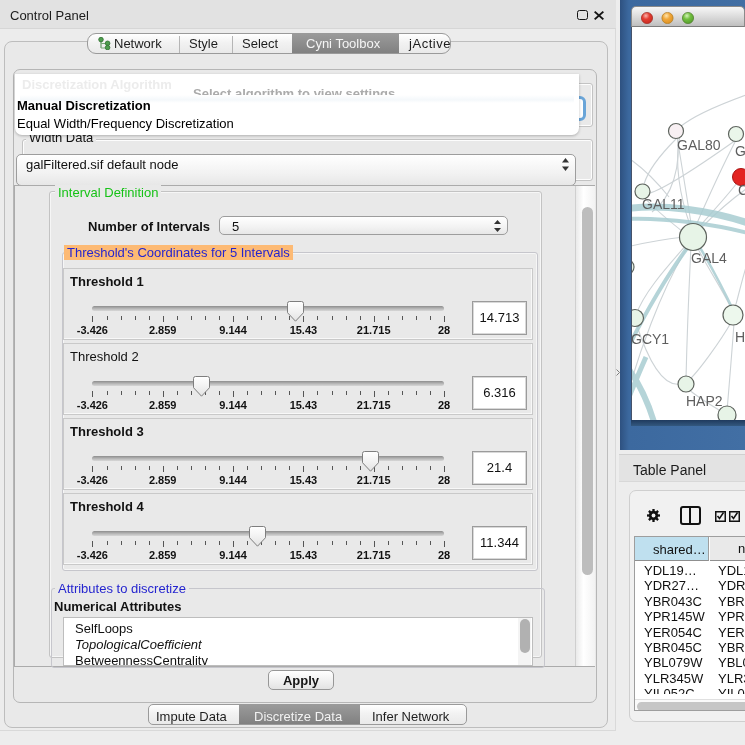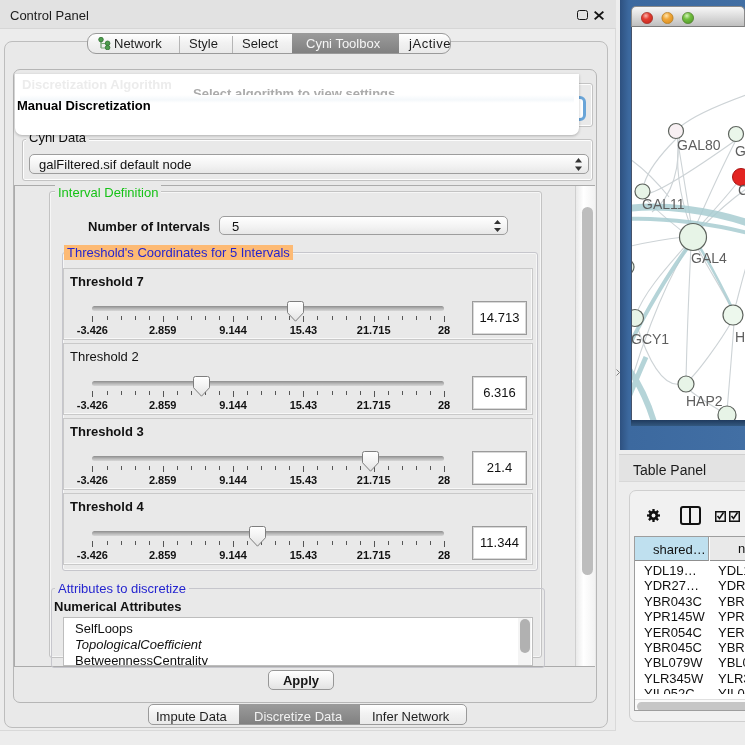--- a/index.html
+++ b/index.html
@@ -47,23 +47,23 @@
 
   <div class="abs" style="left:22px;top:83px;width:571px;height:44px;border:1px solid #c3c3c3;border-radius:3px;box-shadow:inset 0 0 0 1px #fdfdfd;"></div>
 
   <div class="abs" style="left:556px;top:96px;width:30px;height:25px;border:3px solid #6aa5d8;border-radius:6px;background:#fff;"></div>
   <svg class="abs" style="left:567px;top:101px;" width="9" height="15" viewBox="0 0 9 15">
         <path d="M4.5 0 L8 5 L1 5 Z" fill="#bbb"></path>
         <path d="M4.5 15 L8 10 L1 10 Z" fill="#bbb"></path>
       </svg>
 
   <div class="abs" style="left:22px;top:139px;width:571px;height:42px;border:1px solid #c3c3c3;border-radius:3px;box-shadow:inset 0 0 0 1px #fdfdfd;"></div>
-  <div class="abs" style="left:26px;top:130px;padding:0 3px;background:#e9e9e9;font-size:13px;color:#111;">Cyni Data</div>
-
-  <div class="abs" style="left:29px;top:154px;width:560px;height:20px;border:1px solid #9d9d9d;border-radius:5px;background:linear-gradient(#ffffff,#f2f2f2 60%,#e7e7e7);">
+  <div class="abs" style="left:26px;top:130px;padding:0 3px;background:#e9e9e9;font-size:13px;color:#111;">Width Data</div>
+
+  <div class="abs" style="left:16px;top:154px;width:560px;height:32px;border:1px solid #9d9d9d;border-radius:5px;background:linear-gradient(#ffffff,#f2f2f2 60%,#e7e7e7);">
     <div class="abs" style="left:9px;top:2px;font-size:13px;color:#111;">galFiltered.sif default node</div>
     <svg class="abs" style="right:5px;top:3px;" width="9" height="13" viewBox="0 0 9 13">
           <path d="M4.5 0 L8 4.5 L1 4.5 Z" fill="#333"></path>
           <path d="M4.5 13 L8 8.5 L1 8.5 Z" fill="#333"></path>
         </svg>
   </div>
 
   <div class="abs" style="left:14px;top:185px;width:581px;height:482px;background:#e9e9e9;border:1px solid #ababab;"></div>
 
   <div class="abs" style="left:575px;top:186px;width:20px;height:480px;background:linear-gradient(90deg,#eaeaea,#ffffff 40%,#f2f2f2);border-left:1px solid #cfcfcf;"></div>
@@ -78,21 +78,21 @@
     <svg class="abs" style="right:5px;top:3px;" width="9" height="12" viewBox="0 0 9 12">
           <path d="M4.5 0 L8 4 L1 4 Z" fill="#333"></path>
           <path d="M4.5 12 L8 8 L1 8 Z" fill="#333"></path>
         </svg>
   </div>
 
   <div class="abs" style="left:62px;top:252px;width:476px;height:319px;border:1px solid #c6c6cc;border-radius:3px;box-shadow:inset 0 0 0 1px #f6f6f6;"></div>
   <div class="abs" style="left:64px;top:245px;padding:0 3px;background:#fdba74;font-size:13px;color:#2525cf;">Threshold's Coordinates for 5 Intervals</div>
 
   <div class="abs" style="left:63px;top:268px;width:470px;height:72px;background:#e9e9e9;border:1px solid #c9c9c9;box-shadow:inset -1px -1px 0 #f8f8f8;">
-    <div class="abs" style="left:6px;top:5px;font-size:13px;font-weight:bold;color:#111;">Threshold 7</div>
+    <div class="abs" style="left:6px;top:5px;font-size:13px;font-weight:bold;color:#111;">Threshold 1</div>
     <div class="abs" style="left:28.4px;top:37px;width:351.6px;height:5px;border-radius:3px;background:linear-gradient(#8d8d8d,#b9b9b9 55%,#d7d7d7);"></div>
     <div class="abs" style="left:28.4px;top:47px;width:1px;height:6px;background:#555;"></div>
         <div class="abs" style="left:42.5px;top:47px;width:1px;height:4px;background:#555;"></div>
         <div class="abs" style="left:56.5px;top:47px;width:1px;height:4px;background:#555;"></div>
         <div class="abs" style="left:70.6px;top:47px;width:1px;height:4px;background:#555;"></div>
         <div class="abs" style="left:84.7px;top:47px;width:1px;height:4px;background:#555;"></div>
         <div class="abs" style="left:98.7px;top:47px;width:1px;height:6px;background:#555;"></div>
         <div class="abs" style="left:112.8px;top:47px;width:1px;height:4px;background:#555;"></div>
         <div class="abs" style="left:126.8px;top:47px;width:1px;height:4px;background:#555;"></div>
         <div class="abs" style="left:140.9px;top:47px;width:1px;height:4px;background:#555;"></div>
@@ -447,15 +447,16 @@
       <div class="abs" style="left:2px;top:1.5px;width:124px;height:9px;background:#c6c6c6;border-radius:5px;"></div>
     </div>
   </div>
 </div>
 
 <div class="abs" style="left:15px;top:74px;width:564px;height:61px;background:#ffffff;border-radius:0 0 7px 7px;box-shadow:0 1px 3px rgba(0,0,0,0.25);">
   <div class="abs" style="left:7px;top:3px;font-size:13px;font-weight:bold;color:#ececec;">Discretization Algorithm</div>
   <div class="abs" style="left:178px;top:12px;font-size:13px;font-weight:bold;color:#ababab;">Select algorithm to view settings</div>
   <div class="abs" style="left:5px;top:21px;width:554px;height:8px;background:linear-gradient(#ffffff,#f4f8fb 60%,#ffffff);"></div>
   <div class="abs" style="left:2px;top:24px;font-size:13px;font-weight:bold;color:#000;">Manual Discretization</div>
+  <div class="abs" style="left:2px;top:42px;font-size:13px;color:#000;">Equal Width/Frequency Discretization</div>
 </div>
 
 </div>
 
 </body></html>

